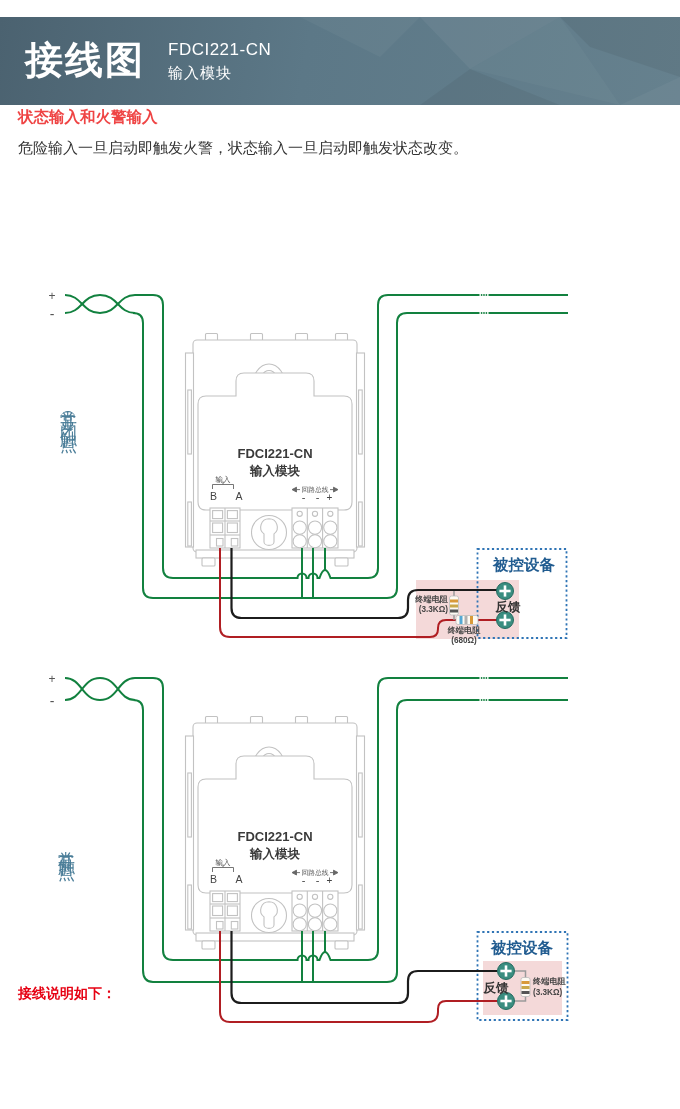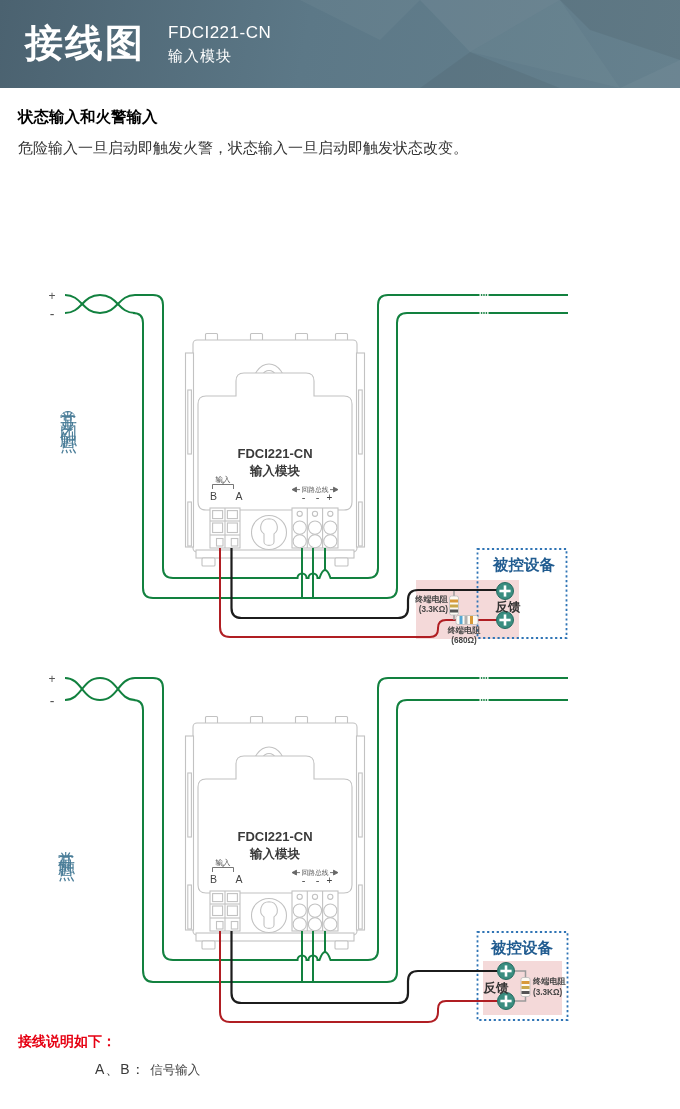--- a/index.html
+++ b/index.html
@@ -4,52 +4,52 @@
 <style>
   html,body{margin:0;padding:0;}
   body{
     width:680px;height:1109px;position:relative;overflow:hidden;
     background:#ffffff;
     font-family:"Liberation Sans","DejaVu Sans",sans-serif;
     -webkit-font-smoothing:antialiased;
   }
   
   .header{
-    position:absolute;left:0;top:0;width:680px;height:88px;
+    position:absolute;left:0;top:17px;width:680px;height:88px;
     background:linear-gradient(100deg,#4b6270 0%,#5c7887 45%,#66818e 100%);
   }
   .header svg{position:absolute;left:0;top:0;}
   .header-title{
     position:absolute;left:25px;top:18px;
     font-size:38px;font-weight:bold;color:#ffffff;letter-spacing:2px;
   }
   .header-model{
     position:absolute;left:168px;top:23px;
     font-size:17px;color:#ffffff;letter-spacing:.5px;
   }
   .header-sub{
     position:absolute;left:168px;top:47px;
     font-size:15px;color:#ffffff;letter-spacing:1px;
   }
   
   .intro{position:absolute;left:18px;top:100px;width:648px;}
   .note{color:#e60012;font-size:15px;margin:3px 0 10px 0;}
-  .h{color:#000000;font-size:15.5px;font-weight:bold;margin:7px 0;font-family:Liberation Mono, monospace;}
+  .h{color:#ef4444;font-size:15.5px;font-weight:bold;margin:7px 0;font-family:Liberation Mono, monospace;}
   .p{color:#333;font-size:15px;line-height:26px;margin:3px 0;}
   
   .diagram-svg{position:absolute;left:0;top:0;}
   .side-label{
     position:absolute;color:#4a7d98;font-size:17px;
     writing-mode:vertical-rl;text-orientation:mixed;
     letter-spacing:4px;font-weight:500;
   }
   .side-label-1{left:57px;top:398px;height:135px;}
   .side-label-2{left:55px;top:838px;height:100px;}
   
-  .legend{position:absolute;left:18px;top:1033px;width:500px;}
+  .legend{position:absolute;left:18px;top:985px;width:500px;}
   .legend-title{color:#e60012;font-size:14px;font-weight:600;}
   .legend-item{margin:9px 0 0 77px;color:#3a3a3a;}
   .legend-term{font-size:14px;letter-spacing:1px;}
   .legend-desc{font-size:12.5px;color:#444;}
   svg text{font-family:"Liberation Sans","DejaVu Sans",sans-serif;}
 </style>
 </head>
 <body>
 
 <div class="header">
@@ -239,17 +239,13 @@
     <text x="533" y="984" font-size="8.2" font-weight="bold" fill="#444">终端电阻</text>
     <text x="533" y="995" font-size="8.2" font-weight="bold" fill="#444">(3.3KΩ)</text>
   </g>
 </svg>
 
 <div class="side-label side-label-1">常开（闭）触点</div>
 <div class="side-label side-label-2">常开触点</div>
 
 <div class="legend">
   <div class="legend-title">接线说明如下：</div>
-  <div class="legend-item">
-    <span class="legend-term">A、B：</span>
-    <span class="legend-desc">信号输入</span>
-  </div>
 </div>
 
 </body></html>

